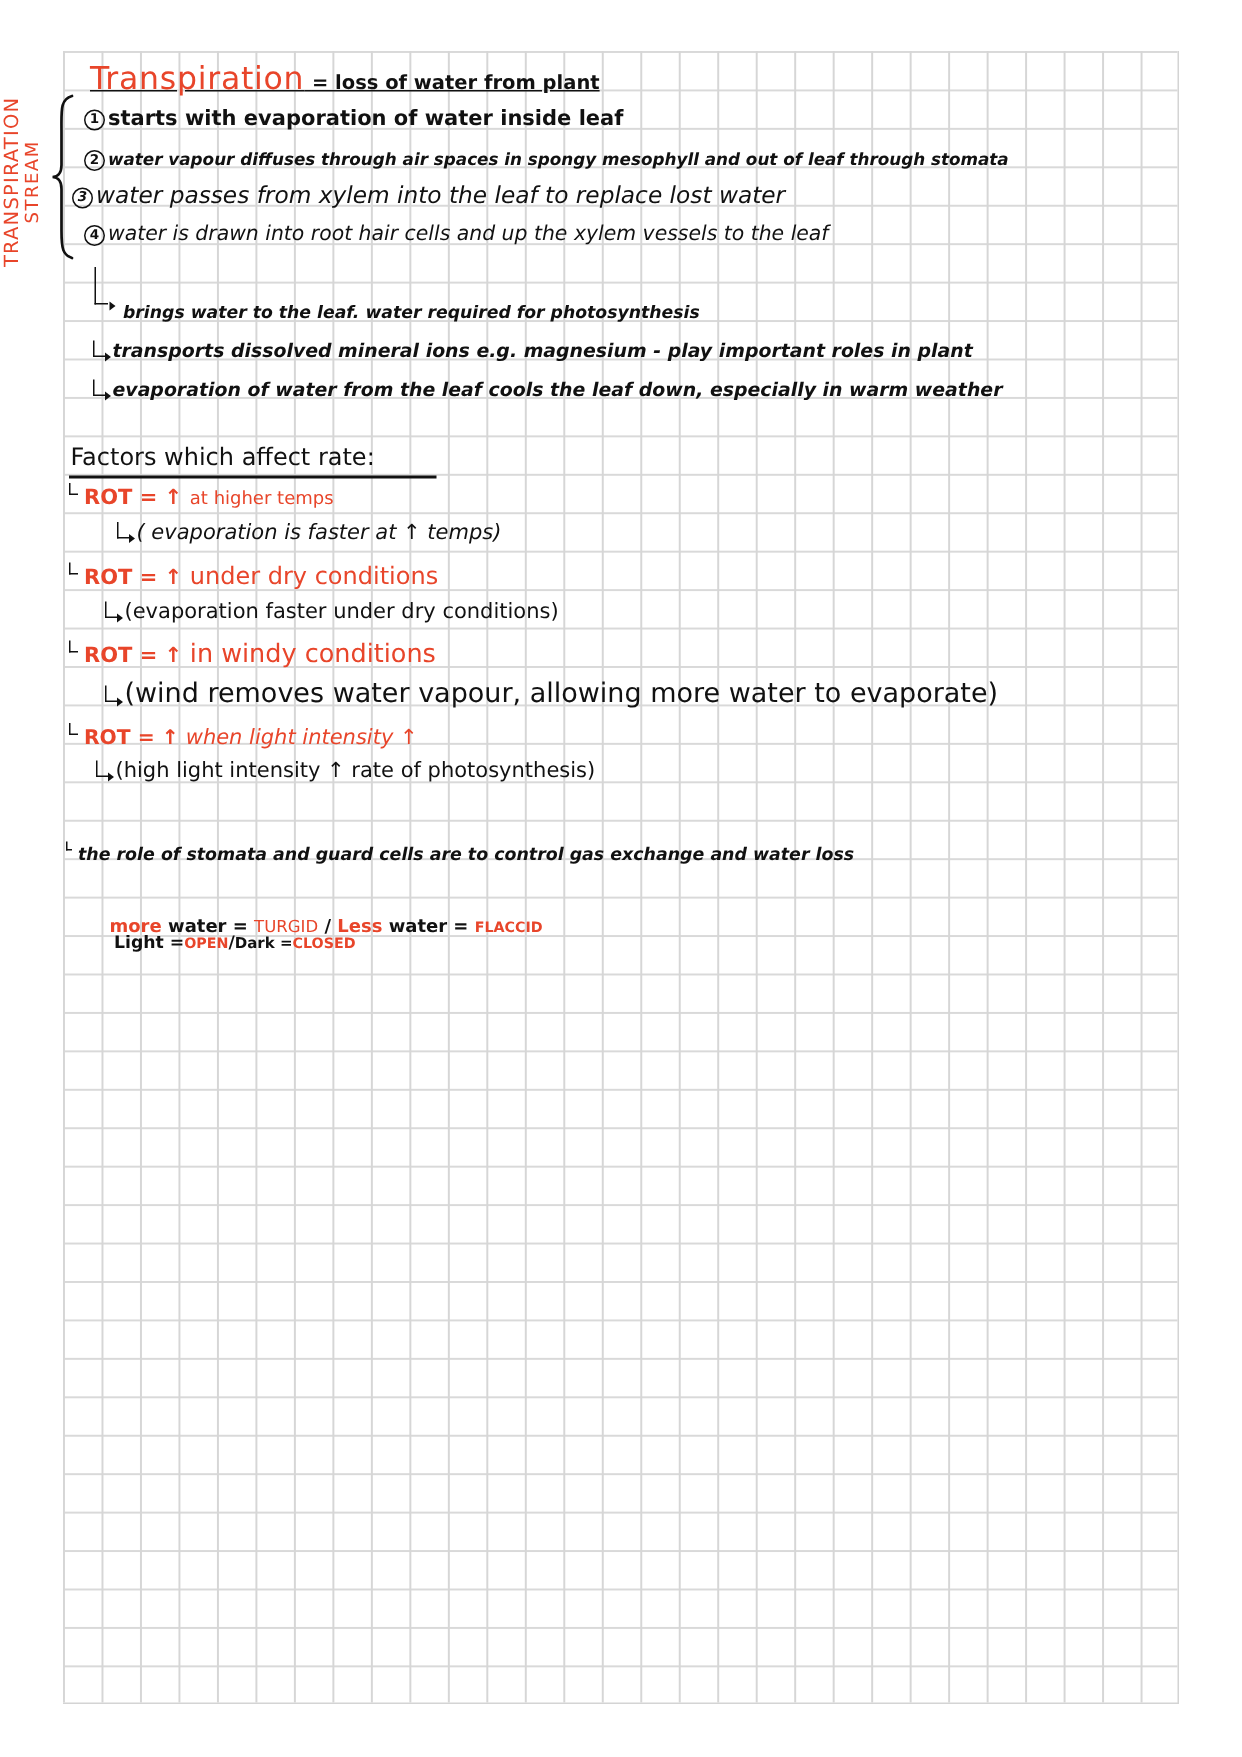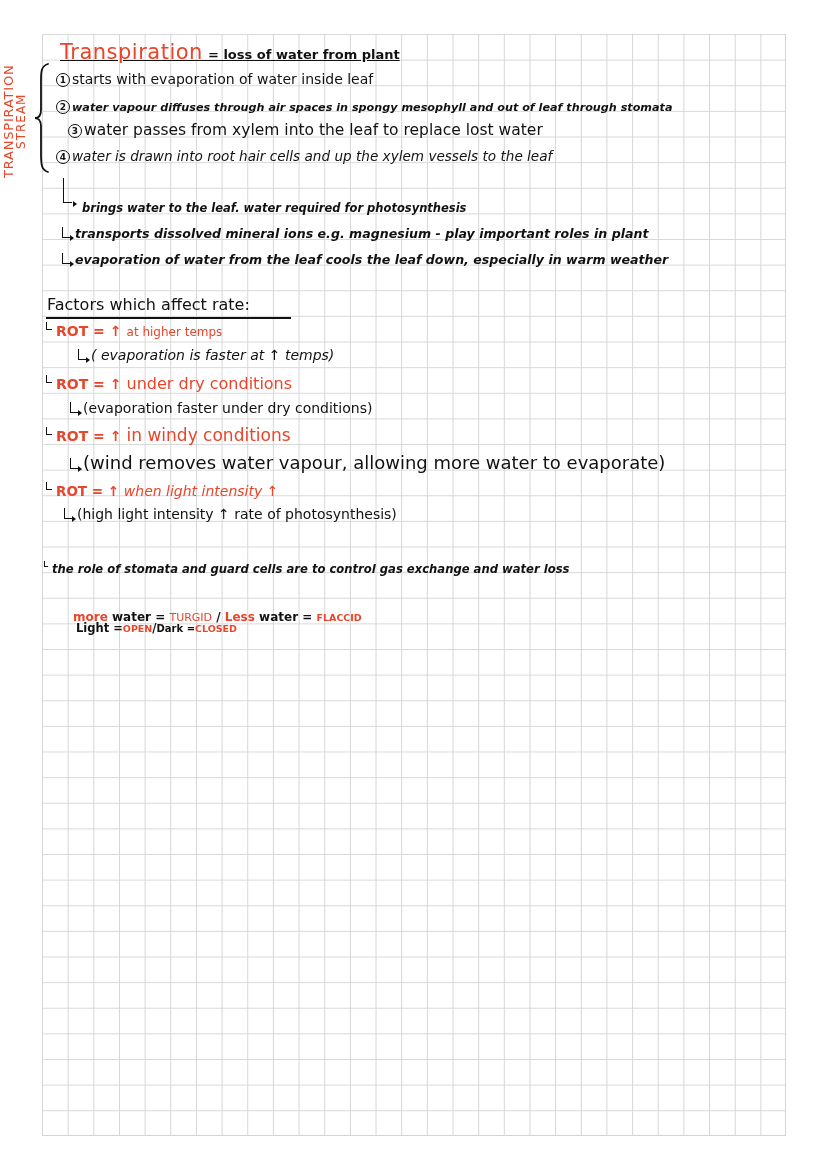--- a/index.html
+++ b/index.html
@@ -119,26 +119,26 @@
 <svg class="brace" viewBox="0 0 16 112">
   <path d="M14 2 C6 4, 7 12, 7 26 L7 48 C7 54, 4 56, 1 56 C4 56, 7 58, 7 64 L7 92 C7 104, 8 108, 14 110" fill="none" stroke="#111" stroke-width="1.8" stroke-linecap="round"></path>
 </svg>
 
 <div class="ink" style="left:60px; top:42px;text-decoration:underline;">
   <span class="red" style="font-size:21px; letter-spacing:0.5px;">Transpiration</span>
   <span class="blk" style="font-size:13px; font-weight:bold;">= loss of water from plant</span>
 </div>
 
 <div class="ink blk" style="left:56px; top:72px; font-size:14px;">
-  <span class="num">1</span><span style="font-weight:normal;">starts with evaporation of water inside leaf</span>
+  <span class="num">1</span><span style="font-weight:bold;">starts with evaporation of water inside leaf</span>
 </div>
 <div class="ink blk" style="left:56px; top:100px; font-size:11.2px; font-weight:bold; font-style:oblique;">
   <span class="num" style="font-style:normal;">2</span><span>water vapour diffuses through air spaces in spongy mesophyll and out of leaf through stomata</span>
 </div>
-<div class="ink blk" style="left:68px; top:123px; font-size:15.5px;">
+<div class="ink blk" style="left:48px; top:123px; font-size:15.5px;font-style:italic;">
   <span class="num">3</span><span>water passes from xylem into the leaf to replace lost water</span>
 </div>
 <div class="ink blk" style="left:56px; top:150px; font-size:13.6px; font-style:oblique;">
   <span class="num" style="font-style:normal;">4</span><span>water is drawn into root hair cells and up the xylem vessels to the leaf</span>
 </div>
 
 <div class="long-hook"></div>
 <div class="ink blk" style="left:82px; top:203px; font-size:11.5px; font-weight:bold; font-style:oblique;text-align:right;">brings water to the leaf. water required for photosynthesis</div>
 <div class="ink blk" style="left:62px; top:227px; font-size:12.6px; font-weight:bold; font-style:oblique;">
   <span class="hook"></span><span>transports dissolved mineral ions e.g. magnesium - play important roles in plant</span>

